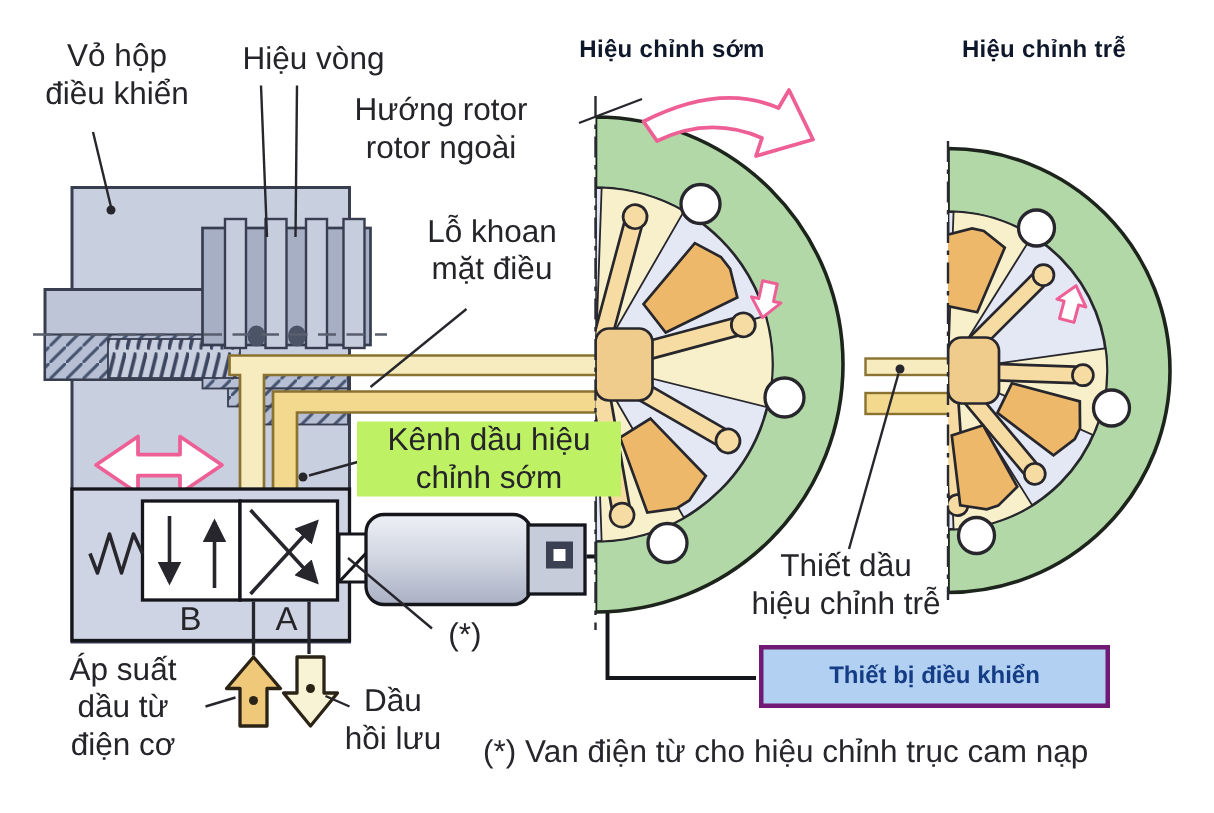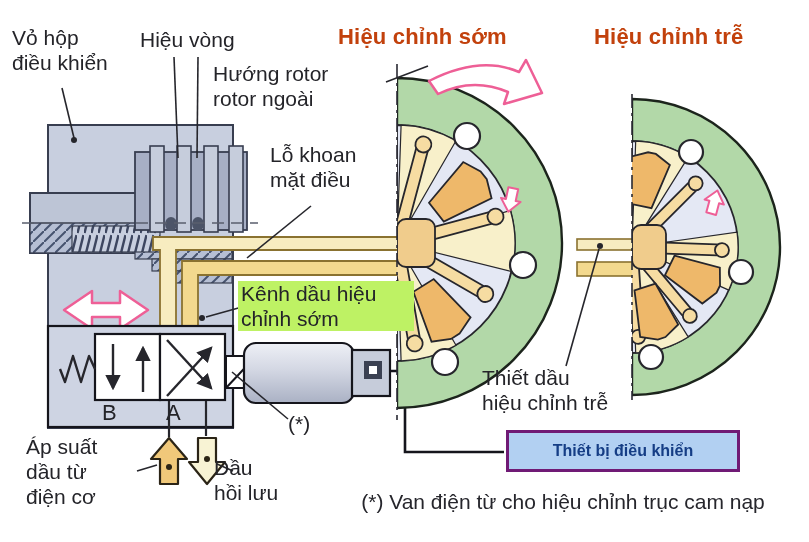--- a/index.html
+++ b/index.html
@@ -5,29 +5,29 @@
   :root{
     --pink:#ee5f96; --green:#b2d8a8; --oil:#f3d98e; --oil-light:#f7ecc0; --oil-strong:#f0c87a;
     --tan:#eeb86a; --cream:#f8f0ca; --cream2:#f6dca2; --lavender:#e4e8f4; --housing:#c8cfdf;
     --control-box-bg:#b2d0f2; --control-box-text:#153d85; --text:#242429;
   }
   html,body{margin:0;padding:0}
   body{width:809px;height:542px;position:relative;background:#ffffff;overflow:hidden;
        font-family:"Liberation Sans","DejaVu Sans",sans-serif;}
   svg.art{position:absolute;left:0;top:0}
   .lbl{position:absolute;font-size:21px;line-height:1.2;color:var(--text);
-       text-align:left;white-space:pre-line}
-  .ttl{font-weight:bold;font-size:22px;color:#c2410c;letter-spacing:.2px}
+       text-align:center;white-space:pre-line}
+  .ttl{font-weight:bold;font-size:16px;color:#0f172a;letter-spacing:.2px}
   .port{font-size:22px}
   .ctrlbox{position:absolute;left:506px;top:430px;width:228px;height:36px;
            background:var(--control-box-bg);border:3px solid #701a75;
            display:flex;align-items:center;justify-content:center;
            font-weight:bold;font-size:16px;color:var(--control-box-text);white-space:nowrap}
   .foot{position:absolute;left:322px;top:490px;width:482px;font-size:21px;color:#26262c;
-        text-align:center;white-space:nowrap}
+        text-align:left;white-space:nowrap}
   .whitebg{background:#bef264;padding:0 3px}
 </style>
 </head>
 <body>
 
 <svg class="art" width="809" height="542" viewBox="0 0 809 542">
   <defs>
     <pattern id="hatchC" width="11" height="11" patternUnits="userSpaceOnUse">
       <path d="M-1,12 L12,-1" stroke="#46536f" stroke-width="2" fill="none"></path>
     </pattern>

